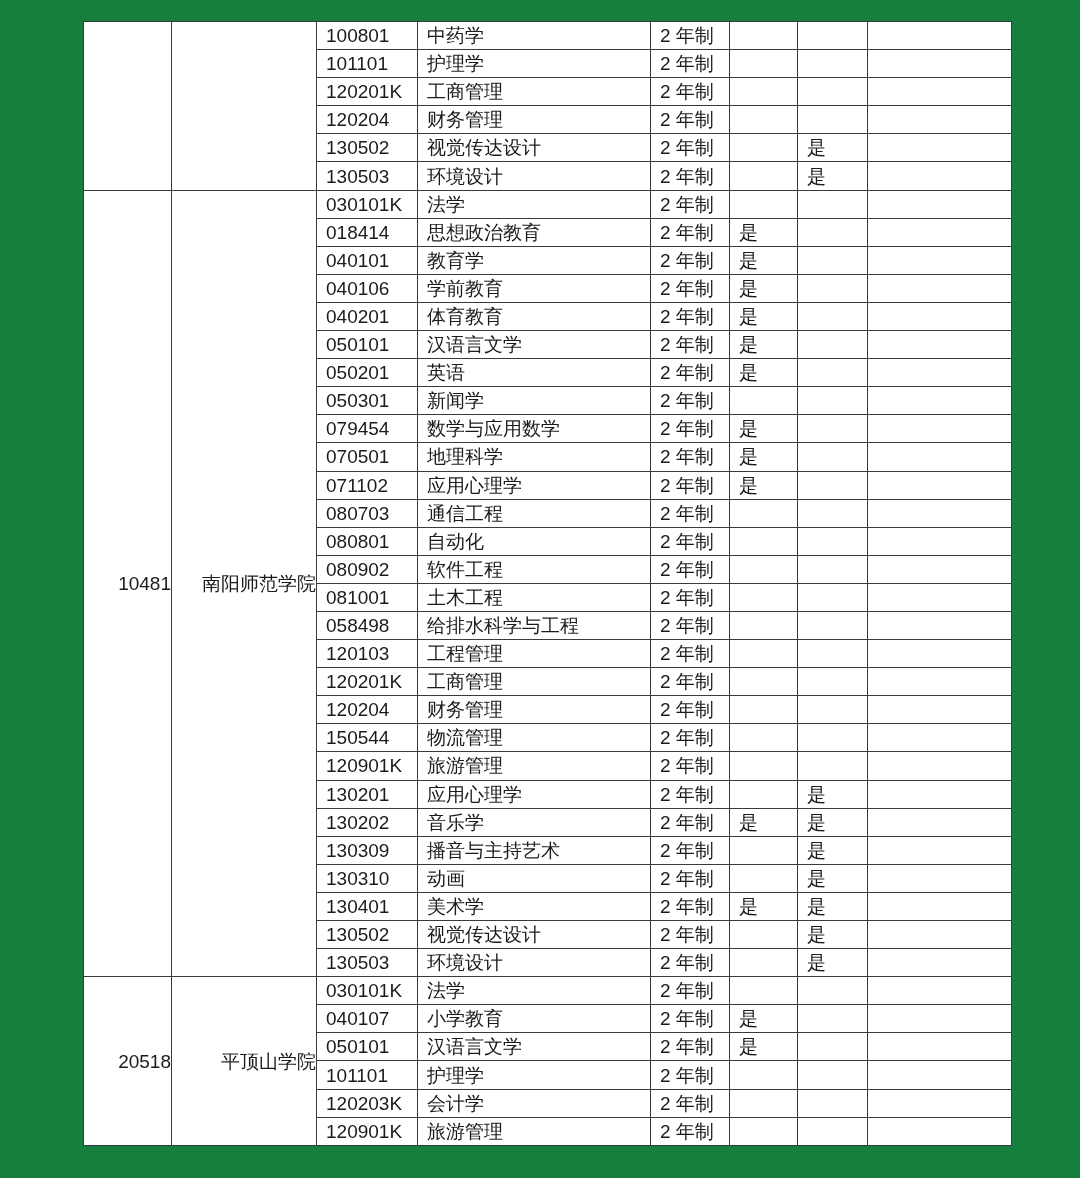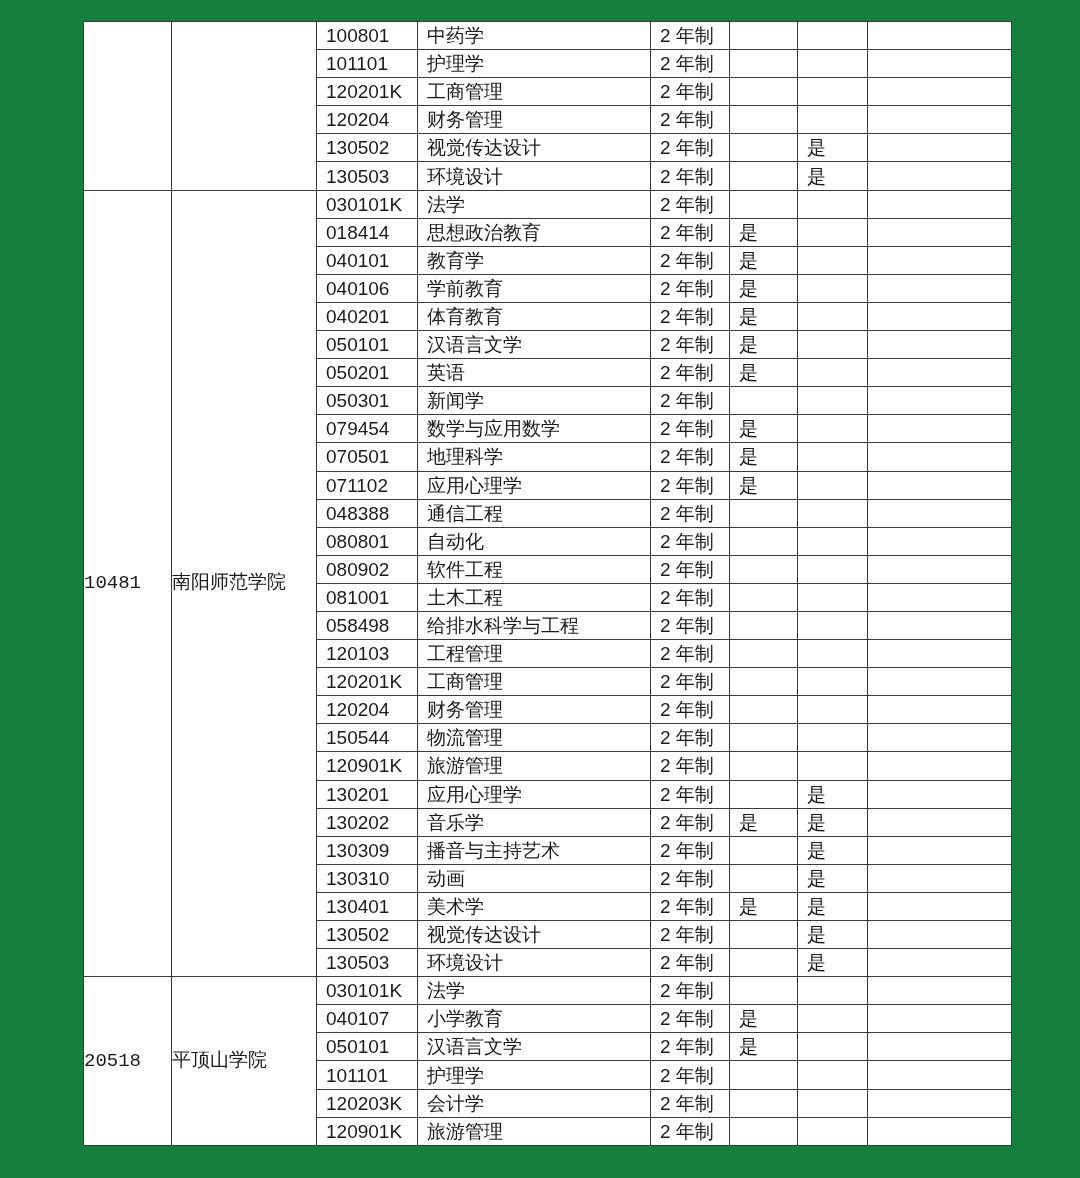--- a/index.html
+++ b/index.html
@@ -35,23 +35,22 @@
     font-size: 19px;
     color: #1b1b1b;
     padding: 0 2px 0 9px;
     white-space: nowrap;
     overflow: hidden;
     vertical-align: middle;
     line-height: 1;
     background: #ffffff;
   }
   table.programs td.c-center {
-    text-align: left;
+    text-align: right;
     padding: 0;
-    font-family: Liberation Mono, monospace;
   }
 </style>
 </head>
 <body>
 
 <div class="page">
   <table class="programs">
     <colgroup>
       <col style="width:88px">
       <col style="width:145px">
@@ -197,21 +196,21 @@
         </tr>
         <tr>
           <td>071102</td>
           <td>应用心理学</td>
           <td>2 年制</td>
           <td>是</td>
           <td></td>
           <td></td>
         </tr>
         <tr>
-          <td>048388</td>
+          <td>080703</td>
           <td>通信工程</td>
           <td>2 年制</td>
           <td></td>
           <td></td>
           <td></td>
         </tr>
         <tr>
           <td>080801</td>
           <td>自动化</td>
           <td>2 年制</td>

